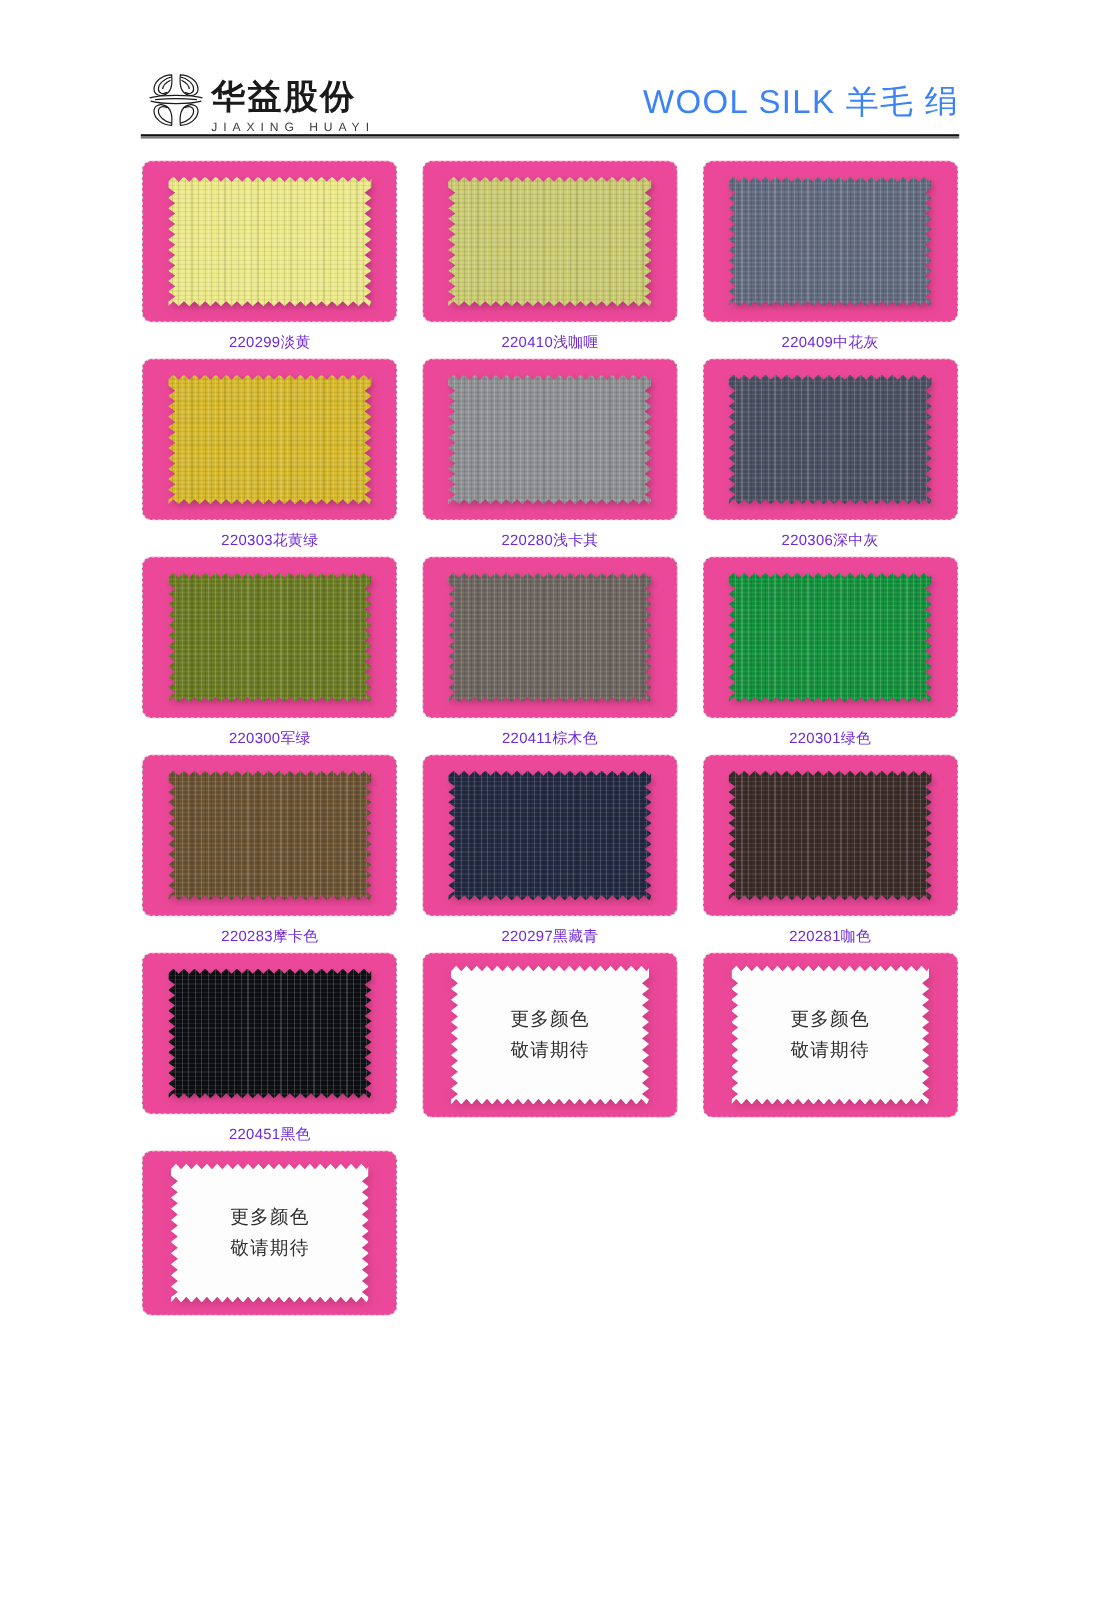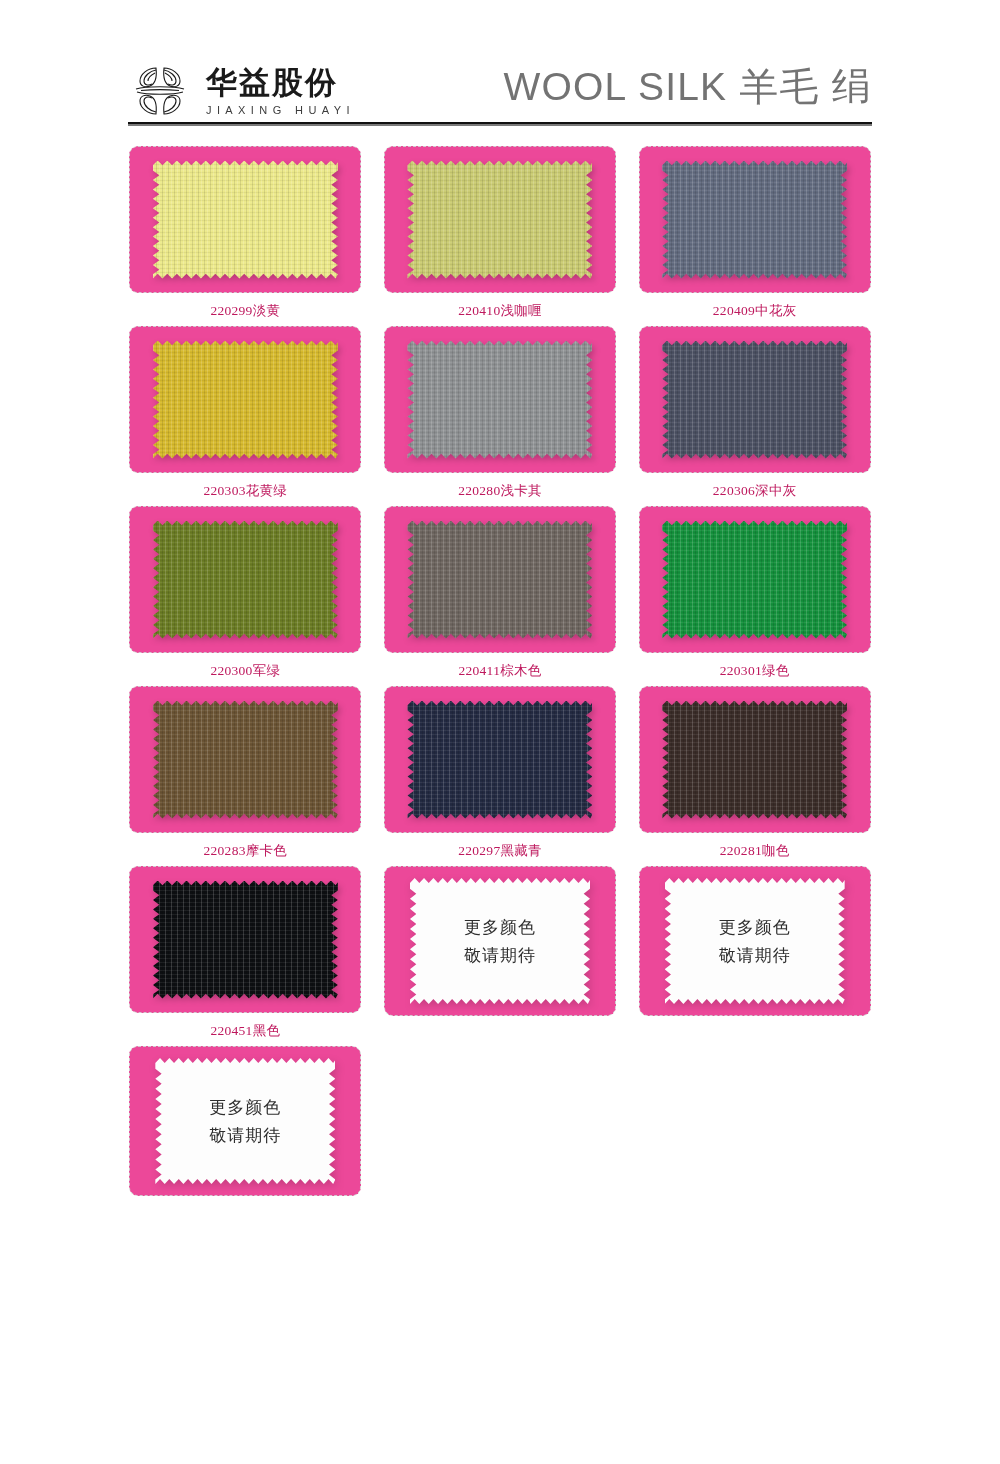--- a/index.html
+++ b/index.html
@@ -23,22 +23,21 @@
     position: relative;
     width: 1000px;
     height: 140px;
     padding: 0 128px 0 128px;
     display: flex;
     align-items: flex-end;
     justify-content: space-between;
   }
   .brand {
     display: flex;
-    align-items: center;
-    gap: 14px;
+    align-items: flex-end;
     padding-bottom: 18px;
   }
   .logo-mark {
     width: 64px;
     height: 62px;
     flex: 0 0 auto;
   }
   .brand-text {
     display: flex;
     flex-direction: column;
@@ -54,23 +53,23 @@
   }
   .brand-en {
     margin-top: 7px;
     font-size: 11px;
     letter-spacing: 5.4px;
     color: #3c3c3c;
     font-weight: 400;
   }
   .header-title {
     padding-bottom: 26px;
-    font-size: 39px;
+    font-size: 30px;
     letter-spacing: 1.2px;
-    color: #737373;
+    color: #3b82f6;
     font-weight: 400;
     white-space: nowrap;
   }
   .header-rule {
     position: absolute;
     left: 128px;
     right: 128px;
     bottom: 14px;
     height: 4px;
     background: linear-gradient(to bottom, #111 0 2px, #7a7a7a 2px 4px);
@@ -193,23 +192,23 @@
     font-family: "DejaVu Sans", "Liberation Sans", sans-serif;
     font-size: 17px;
     color: #2e2e2e;
     letter-spacing: 1px;
     line-height: 1.1;
     z-index: 3;
   }
 
   .swatch-label {
     margin-top: 9px;
-    font-family: Liberation Serif, serif;
+    font-family: Liberation Sans, sans-serif;
     font-size: 13.5px;
-    color: #be185d;
+    color: #6d28d9;
     letter-spacing: 0.3px;
     text-align: center;
     white-space: nowrap;
   }
 </style>
 </head>
 <body>
 
 <div class="header">
 

